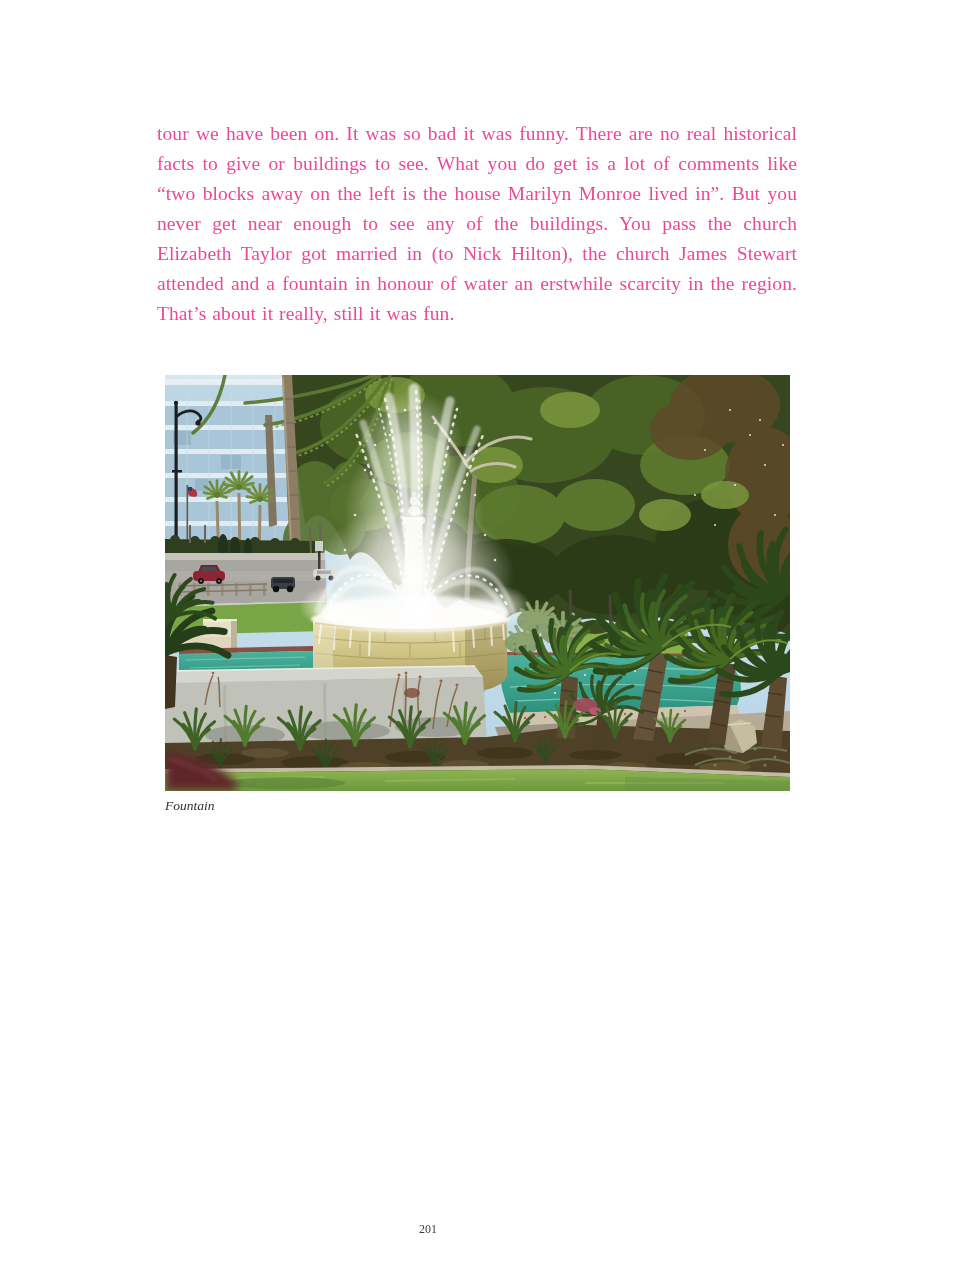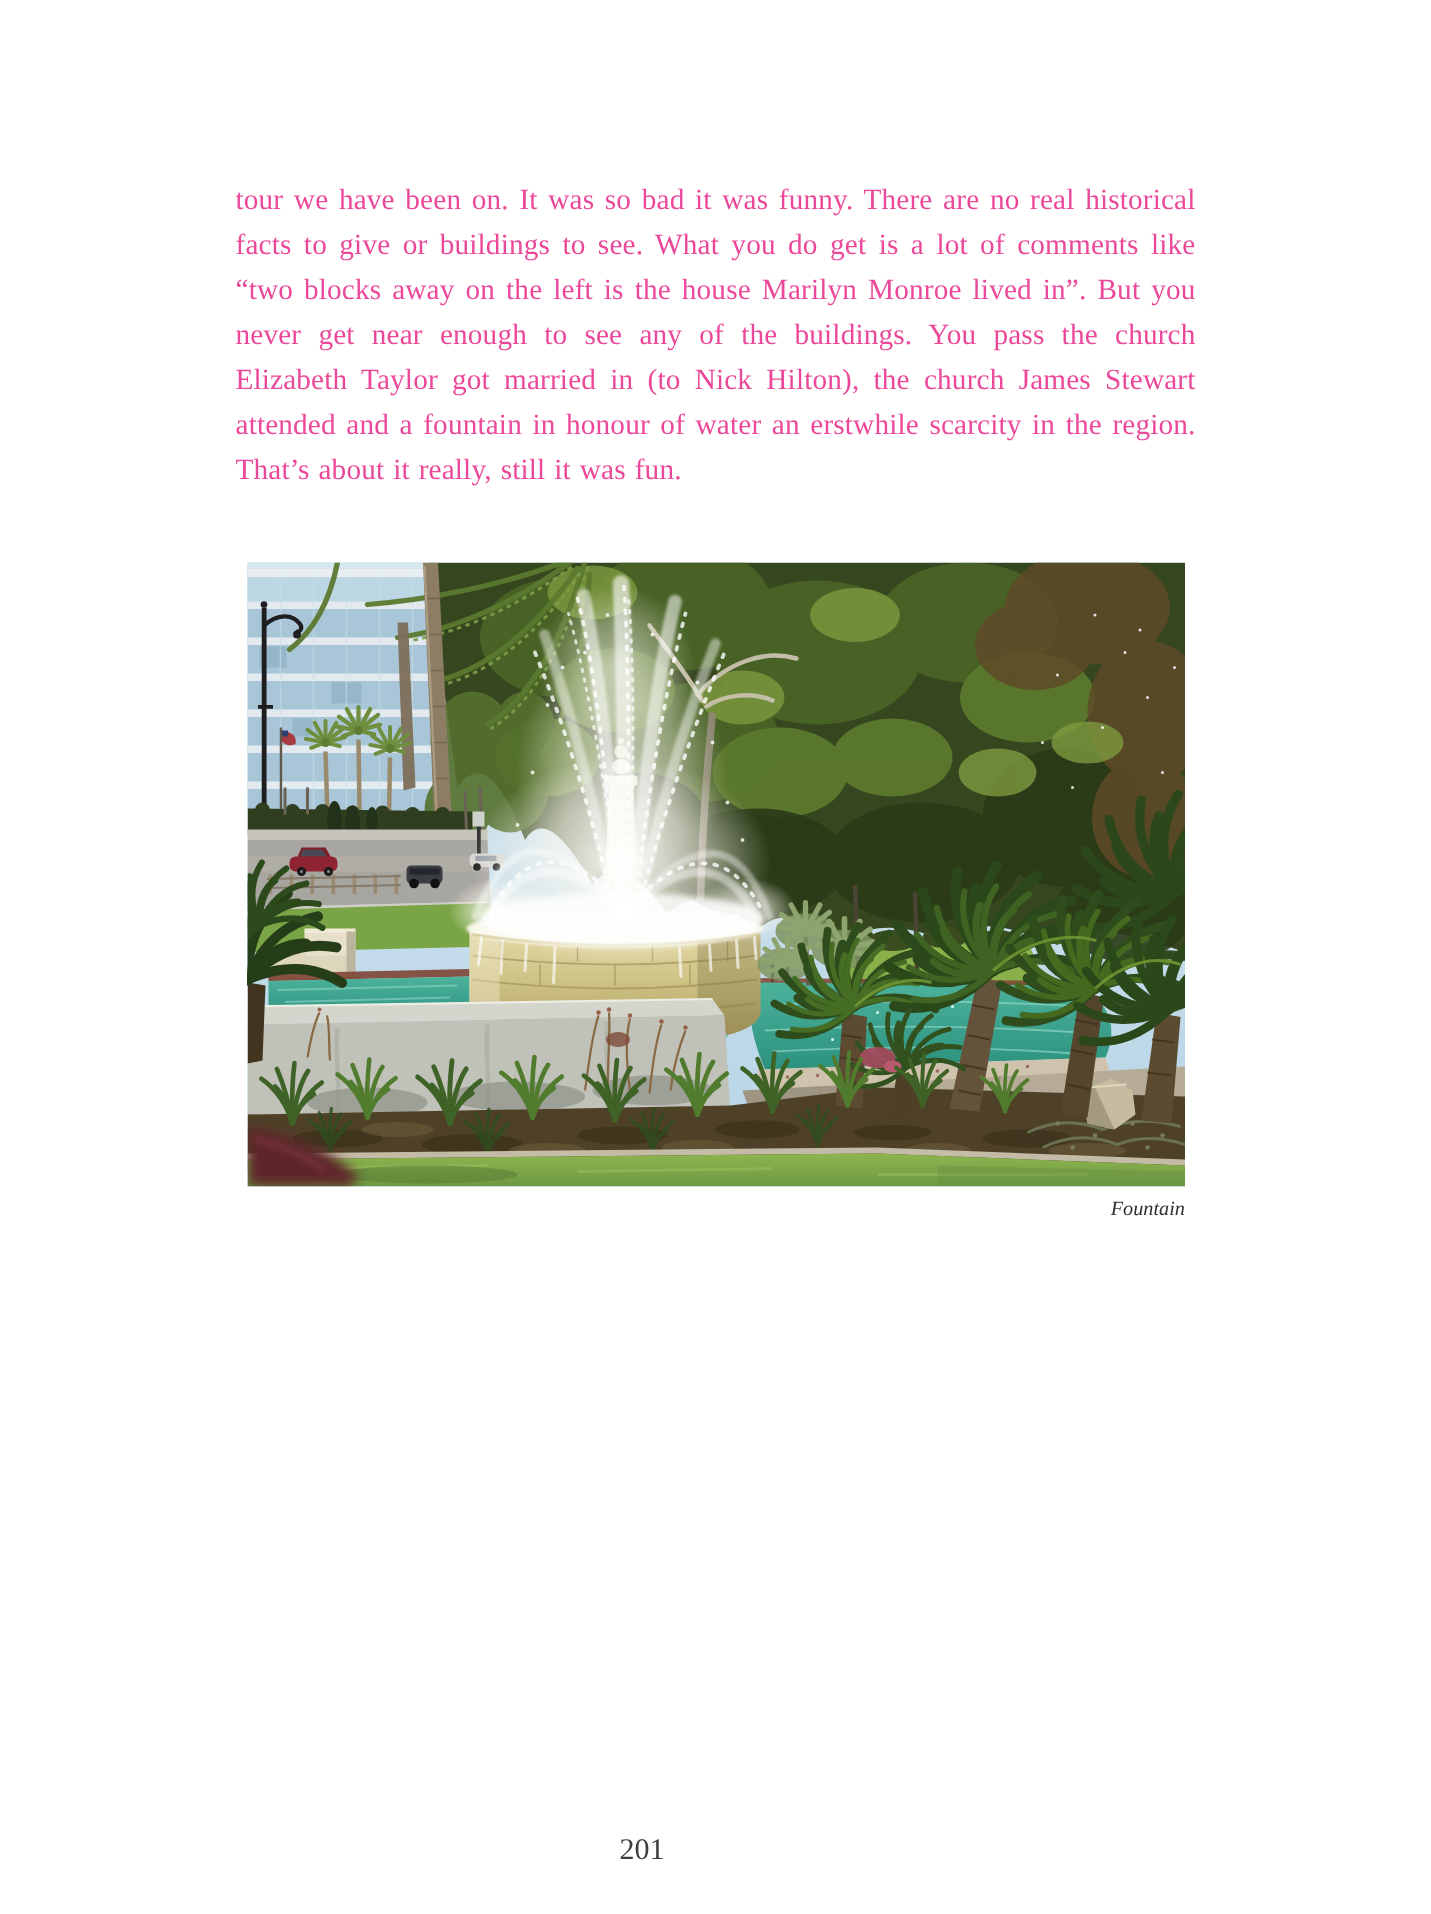--- a/index.html
+++ b/index.html
@@ -9,25 +9,25 @@
   }
   .body-text{
     position:absolute;left:157px;top:119px;width:640px;margin:0;
     font-size:19.5px;line-height:30px;text-align:justify;color:#ec4899;
     letter-spacing:0.1px;word-spacing:1px;
   }
   .photo-figure{position:absolute;left:165px;top:375px;width:625px;margin:0;}
   .photo-frame{width:625px;height:416px;overflow:hidden;background:#b7d4e6;}
   .photo-frame svg{display:block;}
   .caption{
-    margin-top:7px;text-align:right;font-style:italic;font-size:13.5px;color:#2e2e2e;
+    margin-top:7px;text-align:left;font-style:italic;font-size:13.5px;color:#2e2e2e;
   }
   .page-number{
     position:absolute;left:0;top:1222px;width:856px;text-align:center;
-    font-size:20px;color:#3d3d3d;
+    font-size:12px;color:#3d3d3d;
   }
 </style>
 </head>
 <body>
 
 <div class="page">
 
   <p class="body-text">tour we have been on. It was so bad it was funny. There are no real historical facts to give or buildings to see. What you do get is a lot of comments like “two blocks away on the left is the house Marilyn Monroe lived in”. But you never get near enough to see any of the buildings. You pass the church Elizabeth Taylor got married in (to Nick Hilton), the church James Stewart attended and a fountain in honour of water an erstwhile scarcity in the region. That’s about it really, still it was fun.</p>
 
   <figure class="photo-figure">

